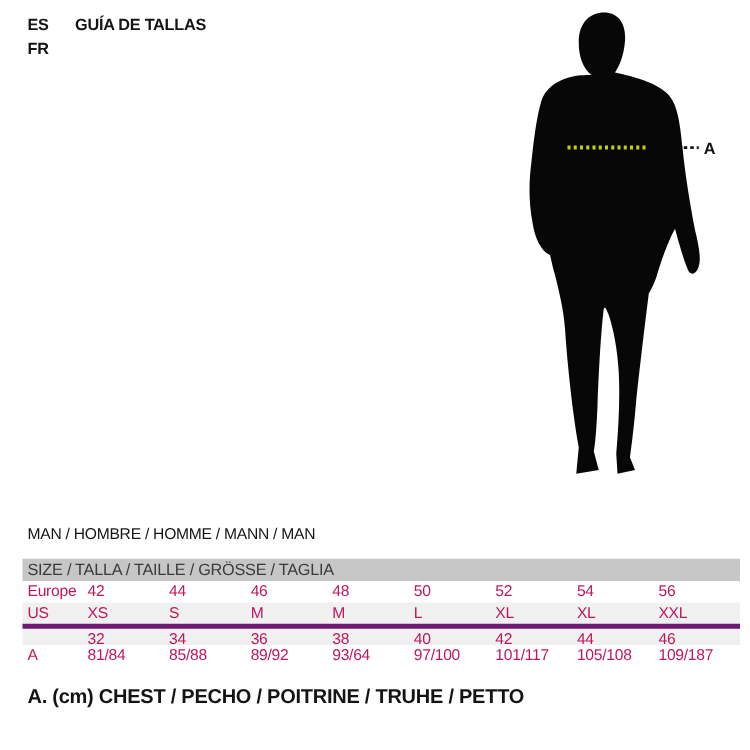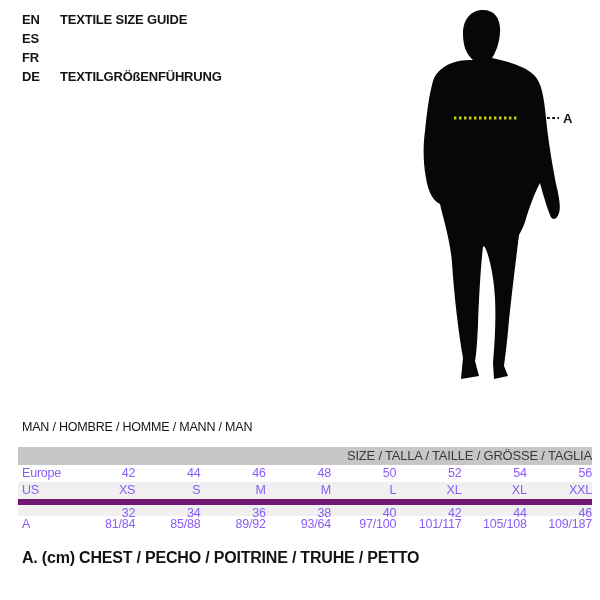--- a/index.html
+++ b/index.html
@@ -68,65 +68,57 @@
   .thead {
     height: 18px;
     line-height: 18px;
     background: #c6c6c6;
     color: #3a3a3a;
     font-size: 13px;
     font-weight: 400;
     padding-left: 4px;
     box-sizing: border-box;
     letter-spacing: -0.2px;
-    text-align: right;
   }
   .tr {
     display: grid;
     grid-template-columns: 52px repeat(8, 1fr);
     height: 17px;
     line-height: 17px;
     font-size: 12.5px;
-    color: #8b5cf6;
+    color: #be185d;
     letter-spacing: -0.2px;
   }
   .tr .tl { text-align: left; padding-left: 4px; }
-  .tr .td { text-align: right; }
+  .tr .td { text-align: left; }
   .row-white { background: #ffffff; }
   .row-gray  { background: #f0f0f0; }
-  .row-sep   { border-top: 6px solid #701a75; box-sizing: border-box; }
+  .row-sep   { border-top: 4px solid #701a75; box-sizing: border-box; }
   
   .footnote {
     position: absolute;
     left: 22px;
     top: 549px;
     font-size: 16px;
     font-weight: 700;
     letter-spacing: -0.2px;
   }
 </style>
 </head>
 <body>
 
 <div class="page">
 
   <div class="lang-list">
     <div class="lang-row">
-      <span class="lang-code">EN</span>
-      <span class="lang-label">TEXTILE SIZE GUIDE</span>
-    </div>
-    <div class="lang-row">
       <span class="lang-code">ES</span>
+      <span class="lang-label">GUÍA DE TALLAS</span>
     </div>
     <div class="lang-row">
       <span class="lang-code">FR</span>
-    </div>
-    <div class="lang-row">
-      <span class="lang-code">DE</span>
-      <span class="lang-label">TEXTILGRÖßENFÜHRUNG</span>
     </div>
   </div>
 
   <div class="categories">
   </div>
 
   <div class="figure-wrap">
     <svg width="205" height="400" viewBox="0 0 205 400" xmlns="http://www.w3.org/2000/svg">
       <path fill="#070707" d="
         M 78 60

